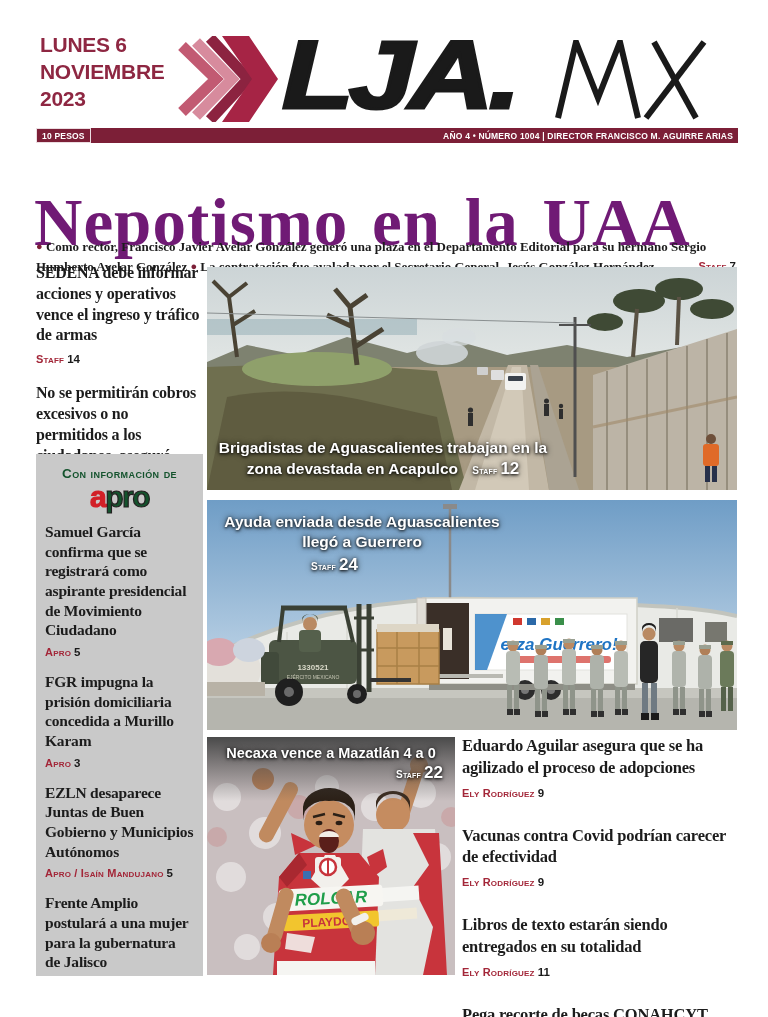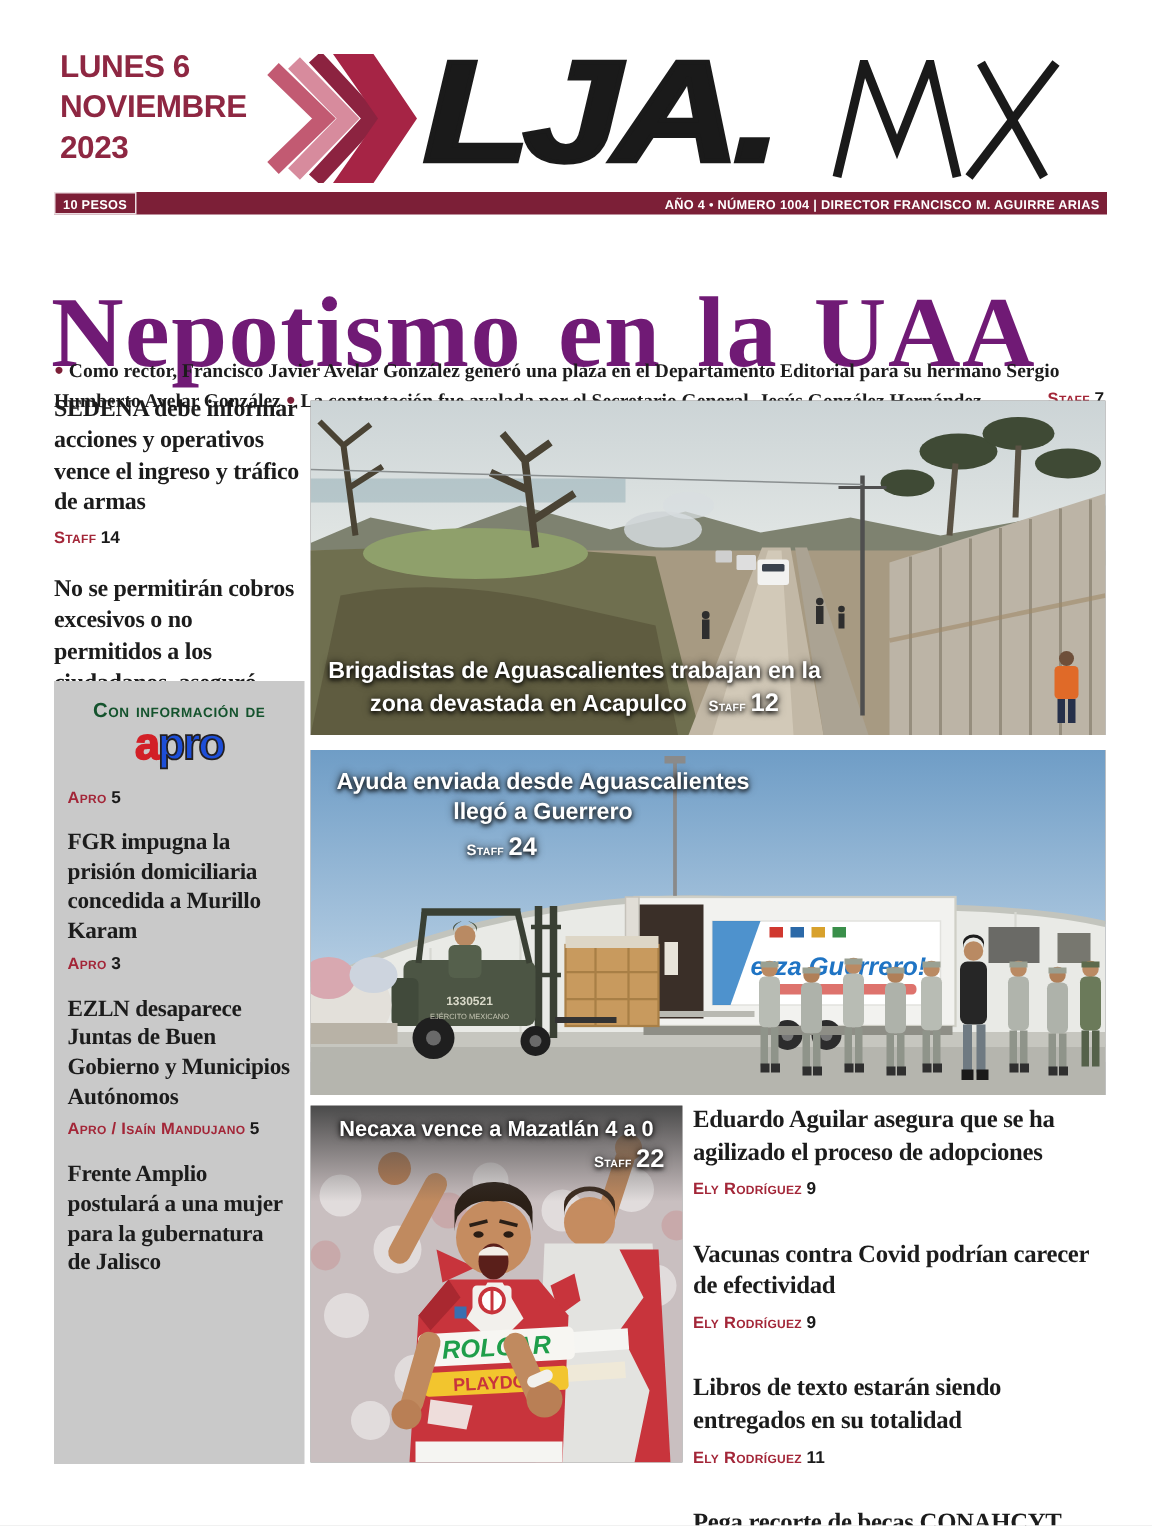--- a/index.html
+++ b/index.html
@@ -47,21 +47,21 @@
 
   
   .apro-box{position:absolute;left:36px;top:454px;width:167px;height:522px;
     background:#c9c9c9;box-sizing:border-box;padding:12px 9px 8px 9px;overflow:hidden;}
   .apro-head{font-family:"Liberation Sans",sans-serif;font-variant:small-caps;
     font-weight:bold;font-size:13.5px;color:#14532d;text-align:center;letter-spacing:0.4px;}
   .apro-logo{font-family:"Liberation Sans",sans-serif;font-weight:bold;font-size:30px;
     line-height:30px;text-align:center;letter-spacing:-1.5px;margin:1px 0 10px 0;
     -webkit-text-stroke:1.2px currentColor;}
   .apro-a{color:#d22027;-webkit-text-stroke:1.2px #d22027;}
-  .apro-pro{color:#1d4ed8;-webkit-text-stroke:1.2px #231f20;}
+  .apro-pro{color:#14532d;-webkit-text-stroke:1.2px #231f20;}
   .apro-box .art{margin-bottom:12px;}
   .apro-box .art-title{font-size:15.5px;line-height:1.27;}
   .apro-box .byline{margin-top:2px;}
 
   
   .photo{position:absolute;overflow:hidden;background:#888;}
   .photo svg{display:block;}
   .photo1{left:207px;top:267px;width:530px;height:223px;}
   .photo2{left:207px;top:500px;width:530px;height:230px;}
   .photo3{left:207px;top:737px;width:248px;height:238px;}
@@ -133,20 +133,21 @@
       <p class="art-title">No se permitirán cobros excesivos o no permitidos a los ciudadanos, aseguró Yolitzin Rodríguez</p>
       <div class="byline"><span class="by-name">Ely Rodríguez</span><span class="by-page">9</span></div>
     </div>
   </div>
 
   <div class="apro-box">
     <div class="apro-head">Con información de</div>
     <div class="apro-logo"><span class="apro-a">a</span><span class="apro-pro">pro</span></div>
 
     <div class="art">
+      <p class="art-title">Samuel García confirma que se registrará como aspirante presidencial de Movimiento Ciudadano</p>
       <div class="byline"><span class="by-name">Apro</span><span class="by-page">5</span></div>
     </div>
     <div class="art">
       <p class="art-title">FGR impugna la prisión domiciliaria concedida a Murillo Karam</p>
       <div class="byline"><span class="by-name">Apro</span><span class="by-page">3</span></div>
     </div>
     <div class="art">
       <p class="art-title">EZLN desaparece Juntas de Buen Gobierno y Municipios Autónomos</p>
       <div class="byline"><span class="by-name">Apro / Isaín Mandujano</span><span class="by-page">5</span></div>
     </div>

